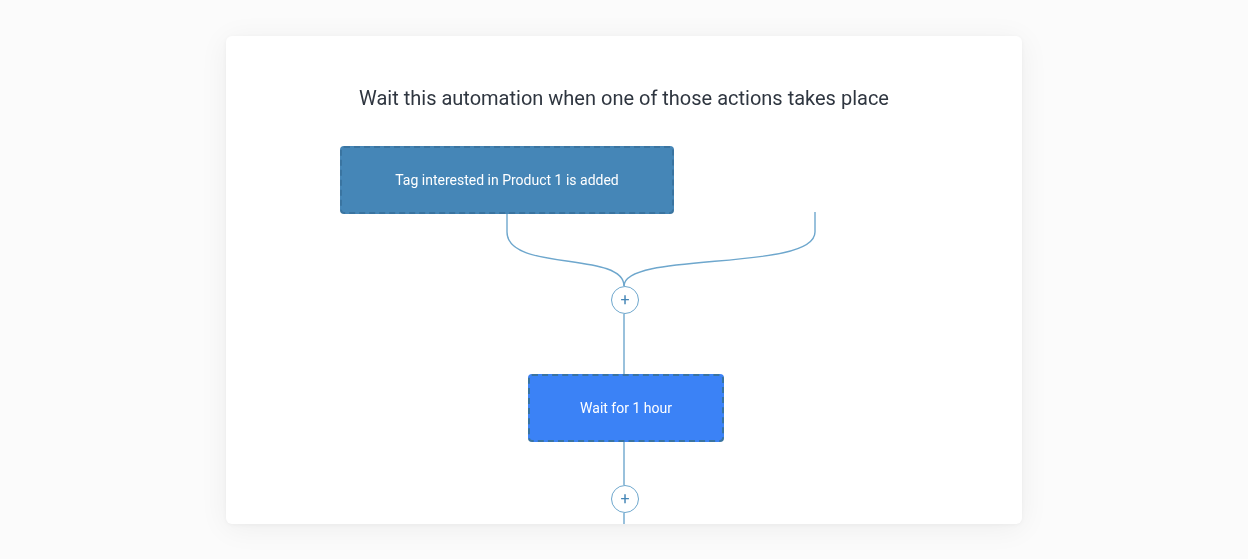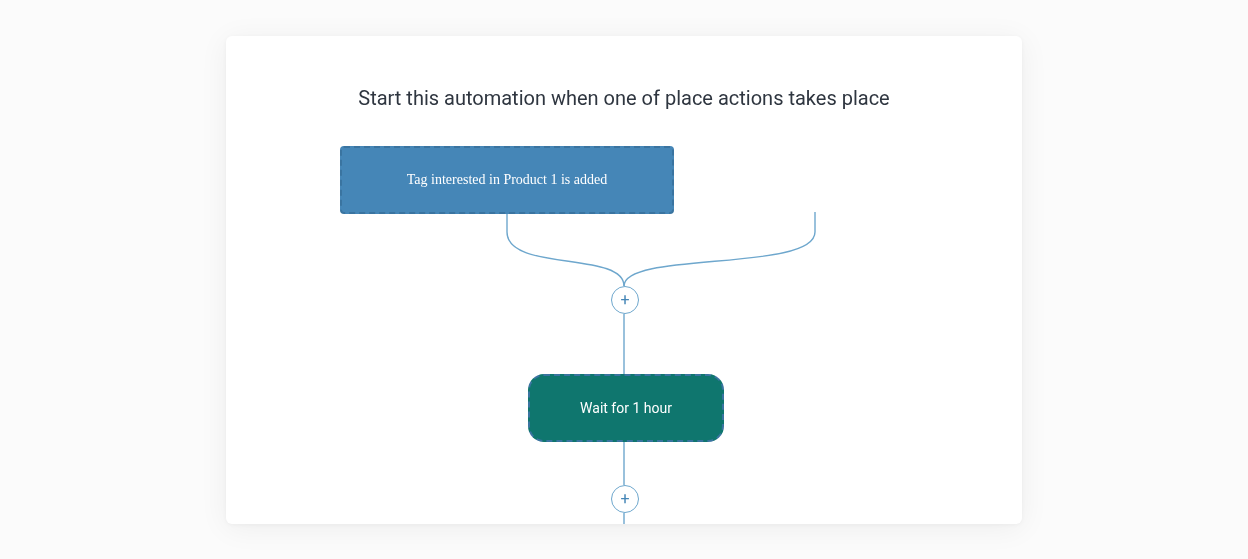--- a/index.html
+++ b/index.html
@@ -42,21 +42,20 @@
     border-radius: 4px;
     font-size: 14px;
     cursor: pointer;
   }
   .trigger-filled {
     left: 114px;
     width: 330px;
     background: #4586b7;
     color: #ffffff;
     border: 2px dashed #3a74a0;
-    font-family: Liberation Serif, serif;
   }
   .trigger-empty {
     left: 478px;
     width: 218px;
     background: #ffffff;
     color: #4586b7;
     border: 2px dashed #a9c9e1;
   }
   .plus-btn {
     position: absolute;
@@ -77,39 +76,39 @@
   }
   .plus1 { top: 250px; }
   .plus2 { top: 449px; }
 
   .wait-box {
     position: absolute;
     top: 338px;
     left: 302px;
     width: 192px;
     height: 64px;
-    background: #0f766e;
+    background: #3b82f6;
     color: #ffffff;
     border: 2px dashed #3a74a0;
-    border-radius: 16px;
+    border-radius: 4px;
     display: flex;
     align-items: center;
     justify-content: center;
     font-size: 14px;
     cursor: pointer;
   }
 
   svg.conn { position: absolute; left: 0; top: 0; width: 796px; height: 488px; pointer-events: none; z-index: 1; }
   .plus-btn, .trigger-box, .wait-box { z-index: 2; }
 </style>
 </head>
 <body>
 
 <div class="card">
-  <div class="heading">Start this automation when one of place actions takes place</div>
+  <div class="heading">Wait this automation when one of those actions takes place</div>
 
   <div class="trigger-box trigger-filled">
     <span>Tag interested in Product 1 is added</span>
   </div>
 
 
   <svg class="conn">
 
     <path d="M 281 176 L 281 196 C 281 236, 398 215, 398 250" stroke="#6ea7cd" stroke-width="1.4" fill="none"></path>
 

